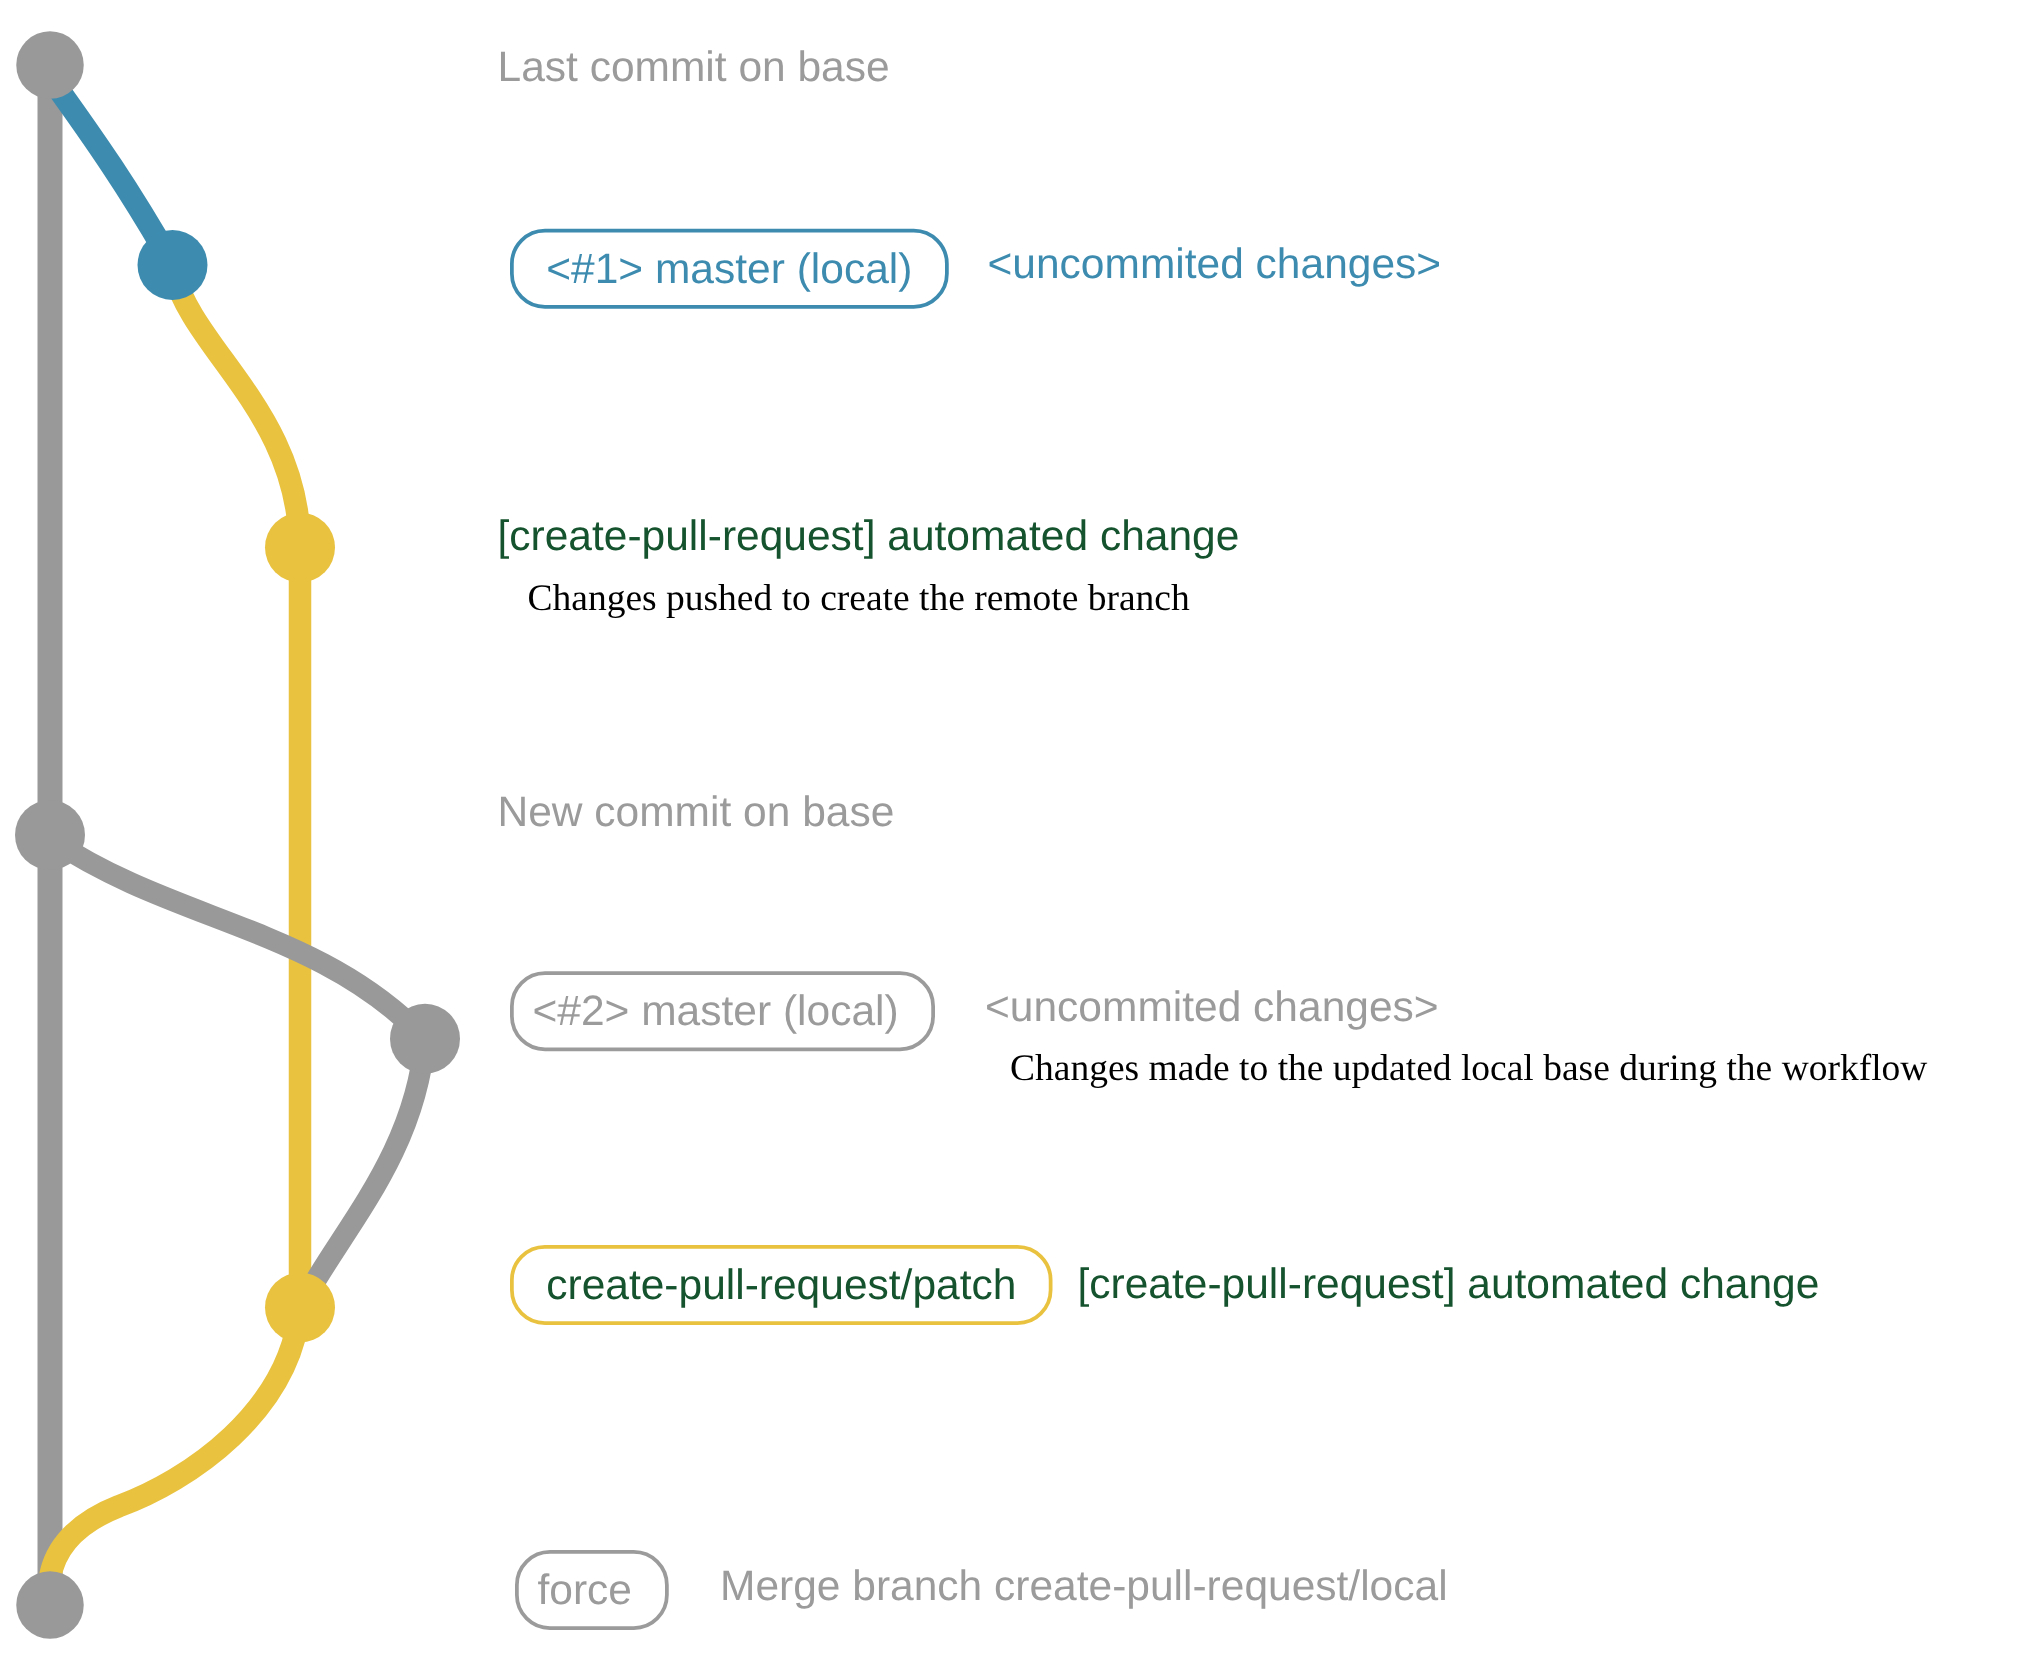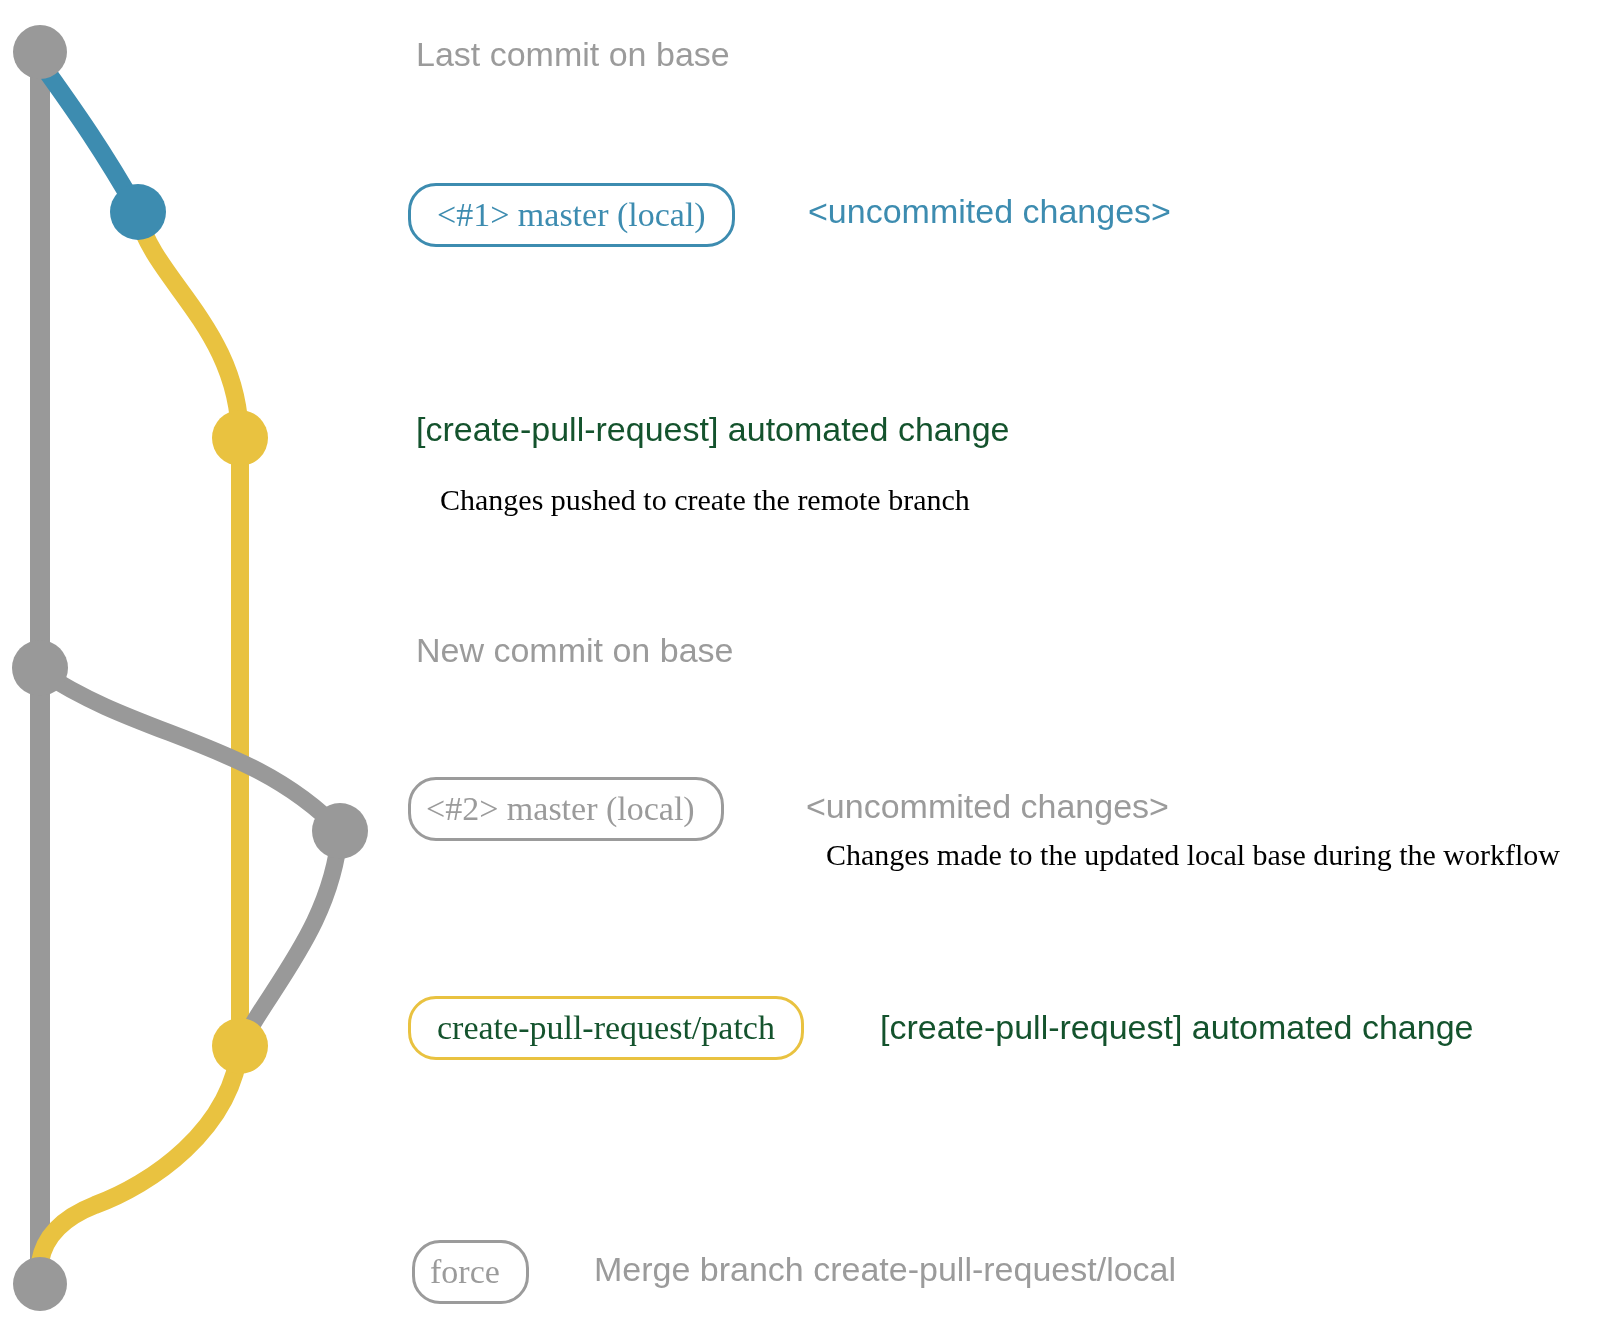--- a/index.html
+++ b/index.html
@@ -17,42 +17,40 @@
   }
   .graph-svg {
     position: absolute;
     left: 0;
     top: 0;
   }
   .txt {
     position: absolute;
     white-space: nowrap;
     line-height: 1.2;
-    margin-left: 18px;
   }
   .heading {
     font-size: 34px;
     font-family: "Liberation Sans", sans-serif;
   }
   .desc {
     font-family: "Liberation Serif", serif;
     font-size: 30px;
     color: #000000;
   }
   .badge {
     position: absolute;
     display: inline-block;
     font-size: 34px;
     line-height: 42px;
     padding: 8px 26px;
     border: 3px solid;
     border-radius: 28px;
     background: #ffffff;
     white-space: nowrap;
-    font-family: Liberation Serif, serif;
   }
   .c-gray { color: #9b9b9b; }
   .b-gray { border-color: #9b9b9b; padding-left: 15px; }
   .c-blue { color: #3d8cb0; }
   .b-blue { border-color: #3d8cb0; }
   .c-yellow { color: #14532d; }
   .b-yellow { border-color: #e9c240; }
 </style>
 </head>
 <body>
@@ -83,21 +81,21 @@
     <circle cx="240" cy="1046" r="28" fill="#e9c240"></circle>
     <circle cx="40" cy="1284" r="27" fill="#999999"></circle>
   </svg>
 
   <div class="txt heading c-gray" style="left:398px; top:34px;">Last commit on base</div>
 
   <div class="badge c-blue b-blue" style="left:408px; top:183px;">&lt;#1&gt; master (local)</div>
   <div class="txt heading c-blue" style="left:790px; top:191px;">&lt;uncommited changes&gt;</div>
 
   <div class="txt heading c-yellow" style="left:398px; top:409px;">[create-pull-request] automated change</div>
-  <div class="txt desc" style="left:422px; top:482px;">Changes pushed to create the remote branch</div>
+  <div class="txt desc" style="left:422px; top:461px;">Changes pushed to create the remote branch</div>
 
   <div class="txt heading c-gray" style="left:398px; top:630px;">New commit on base</div>
 
   <div class="badge c-gray b-gray" style="left:408px; top:777px;">&lt;#2&gt; master (local)</div>
   <div class="txt heading c-gray" style="left:788px; top:786px;">&lt;uncommited changes&gt;</div>
   <div class="txt desc" style="left:808px; top:837px;">Changes made to the updated local base during the workflow</div>
 
   <div class="badge c-yellow b-yellow" style="left:408px; top:996px;">create-pull-request/patch</div>
   <div class="txt heading c-yellow" style="left:862px; top:1007px;">[create-pull-request] automated change</div>
 

